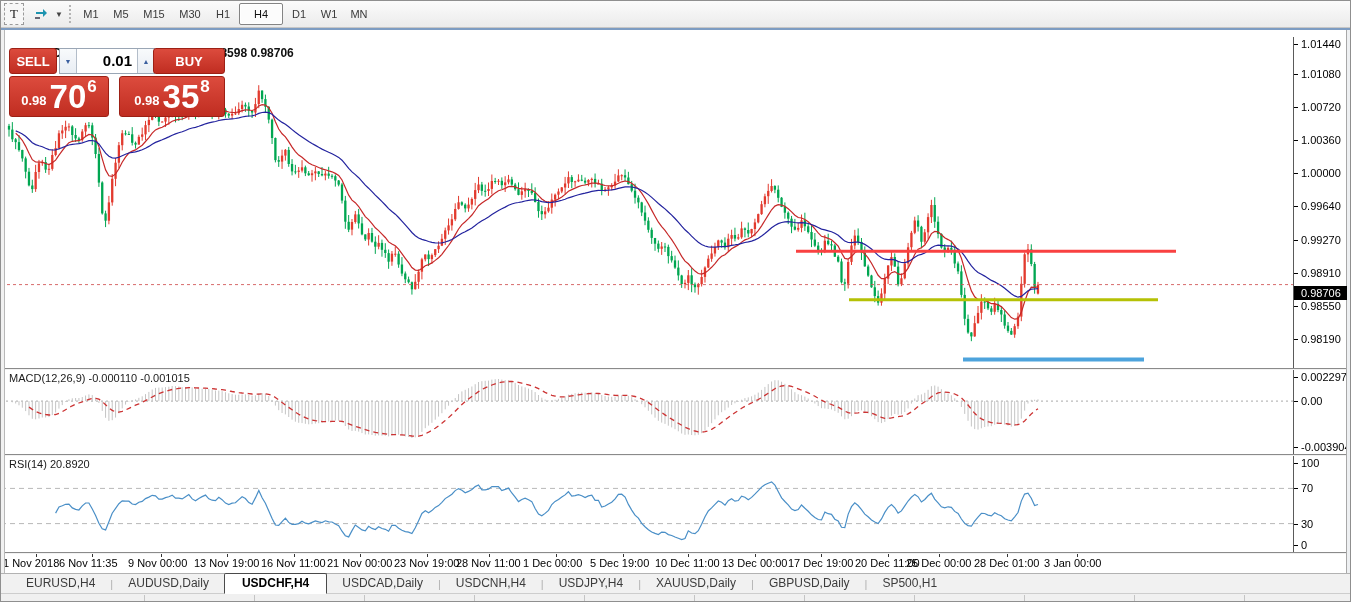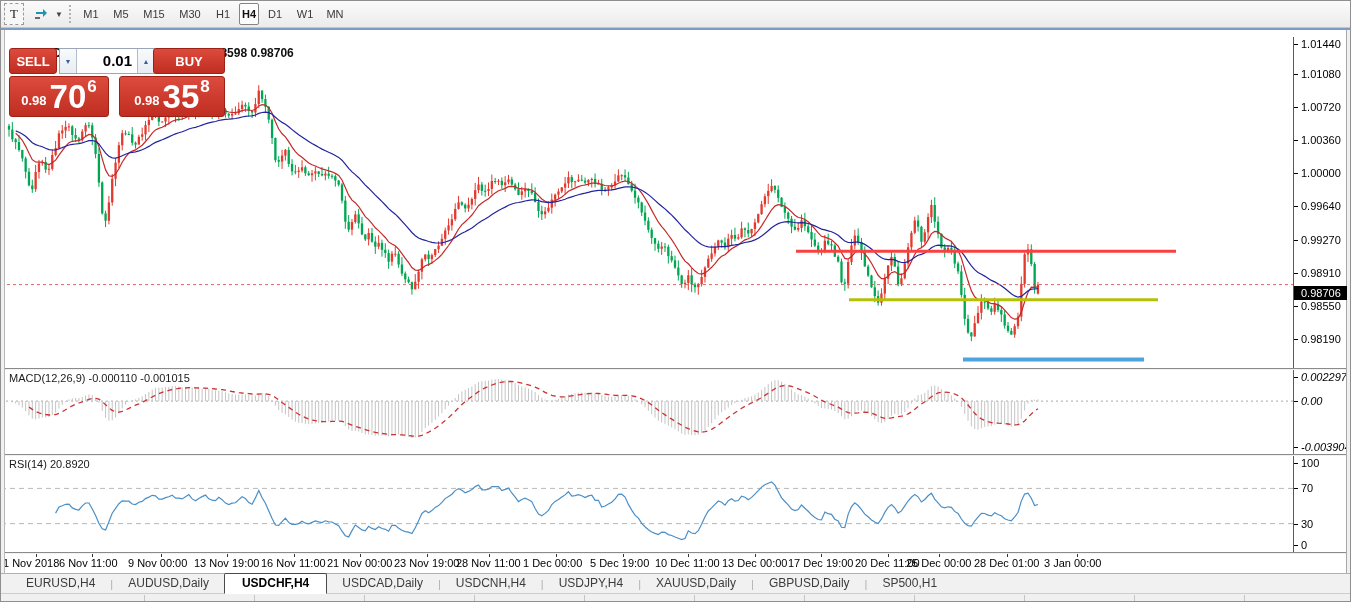--- a/index.html
+++ b/index.html
@@ -87,21 +87,21 @@
       </svg>
     </div>
     <div class="tool-btn caret-tool">▼</div>
     <div class="tb-sep"></div>
     <div class="tf-wrap">
         <div class="tf-btn" style="width: 28px;">M1</div>
         <div class="tf-btn" style="width: 28px;">M5</div>
         <div class="tf-btn" style="width: 34px;">M15</div>
         <div class="tf-btn" style="width: 34px;">M30</div>
         <div class="tf-btn" style="width: 28px;">H1</div>
-        <div class="tf-btn active" style="width: 20px; font-weight: bold;">H4</div>
+        <div class="tf-btn active" style="width: 44px;">H4</div>
         <div class="tf-btn" style="width: 28px;">D1</div>
         <div class="tf-btn" style="width: 28px;">W1</div>
         <div class="tf-btn" style="width: 28px;">MN</div>
       </div>
   </div>
   <div class="accent"></div>
 
   <div class="pane" id="pane-main" style="top:28px;width:1292px;height:339px;">
     <svg id="svg-main" width="1292" height="339" viewBox="0 28 1292 339">
         <line x1="8.00" y1="122.9" x2="8.00" y2="135.6" stroke="#00a651" stroke-width="1"></line>
@@ -1084,21 +1084,21 @@
         <line x1="1016.99" y1="400.1" x2="1016.99" y2="423.2" stroke="#c4c4c4" stroke-width="1"></line>
         <line x1="1020.32" y1="400.1" x2="1020.32" y2="417.6" stroke="#c4c4c4" stroke-width="1"></line>
         <line x1="1023.65" y1="400.1" x2="1023.65" y2="409.6" stroke="#c4c4c4" stroke-width="1"></line>
         <line x1="1026.98" y1="400.1" x2="1026.98" y2="402.6" stroke="#c4c4c4" stroke-width="1"></line>
         <line x1="1030.31" y1="400.1" x2="1030.31" y2="398.8" stroke="#c4c4c4" stroke-width="1"></line>
         <line x1="1033.64" y1="400.1" x2="1033.64" y2="398.7" stroke="#c4c4c4" stroke-width="1"></line>
         <line x1="1036.97" y1="400.1" x2="1036.97" y2="398.3" stroke="#c4c4c4" stroke-width="1"></line>
         <polyline points="28.0,406.1 31.3,408.4 34.6,410.4 38.0,411.8 41.3,412.8 44.6,413.5 48.0,414.0 51.3,414.0 54.6,413.5 58.0,412.3 61.3,410.7 64.6,408.7 67.9,406.6 71.3,404.8 74.6,403.2 77.9,402.0 81.3,400.8 84.6,399.5 87.9,398.3 91.3,397.5 94.6,397.3 97.9,398.2 101.2,400.6 104.6,403.8 107.9,407.0 111.2,409.4 114.6,410.9 117.9,411.2 121.2,410.4 124.5,409.0 127.9,407.4 131.2,405.7 134.5,404.2 137.9,402.8 141.2,401.3 144.5,399.6 147.9,397.9 151.2,396.0 154.5,394.2 157.8,392.7 161.2,391.4 164.5,390.4 167.8,389.4 171.2,388.5 174.5,387.9 177.8,387.4 181.2,387.1 184.5,387.0 187.8,386.7 191.2,386.7 194.5,386.8 197.8,387.0 201.1,387.1 204.5,387.2 207.8,387.4 211.1,387.6 214.5,388.0 217.8,388.3 221.1,388.7 224.5,389.2 227.8,389.8 231.1,390.5 234.4,391.1 237.8,391.6 241.1,392.0 244.4,392.3 247.8,392.6 251.1,393.0 254.4,393.2 257.8,393.1 261.1,392.9 264.4,392.9 267.7,393.3 271.1,394.4 274.4,396.5 277.7,399.0 281.1,401.6 284.4,404.0 287.7,406.4 291.1,408.8 294.4,411.2 297.7,413.3 301.0,415.1 304.4,416.6 307.7,418.0 311.0,419.0 314.4,419.7 317.7,420.2 321.0,420.5 324.4,420.6 327.7,420.6 331.0,420.4 334.3,420.3 337.7,420.2 341.0,420.4 344.3,421.3 347.7,422.8 351.0,424.2 354.3,425.4 357.7,426.4 361.0,427.5 364.3,428.7 367.6,429.7 371.0,430.5 374.3,431.4 377.6,432.0 381.0,432.5 384.3,432.9 387.6,433.4 390.9,433.7 394.3,433.7 397.6,433.7 400.9,433.9 404.3,434.2 407.6,434.5 410.9,435.0 414.3,435.3 417.6,435.1 420.9,434.3 424.3,432.8 427.6,431.2 430.9,429.3 434.2,427.2 437.6,424.9 440.9,422.3 444.2,419.6 447.6,416.6 450.9,413.5 454.2,410.2 457.6,406.8 460.9,403.5 464.2,400.6 467.5,397.9 470.9,395.4 474.2,393.0 477.5,390.6 480.9,388.5 484.2,386.8 487.5,385.3 490.9,384.0 494.2,382.8 497.5,381.9 500.8,381.2 504.2,380.8 507.5,380.5 510.8,380.4 514.2,380.7 517.5,381.4 520.8,382.2 524.1,383.0 527.5,383.9 530.8,384.9 534.1,386.2 537.5,387.7 540.8,389.5 544.1,391.3 547.5,393.0 550.8,394.3 554.1,395.1 557.5,395.7 560.8,395.9 564.1,395.8 567.4,395.3 570.8,394.8 574.1,394.3 577.4,393.8 580.8,393.4 584.1,393.0 587.4,392.7 590.8,392.5 594.1,392.4 597.4,392.5 600.7,392.8 604.1,393.2 607.4,393.7 610.7,394.1 614.1,394.4 617.4,394.5 620.7,394.4 624.1,394.3 627.4,394.4 630.7,394.8 634.0,395.5 637.4,396.4 640.7,397.8 644.0,399.5 647.4,401.6 650.7,403.9 654.0,406.5 657.4,409.2 660.7,411.6 664.0,413.9 667.3,416.1 670.7,418.1 674.0,420.1 677.3,422.2 680.7,424.2 684.0,426.2 687.3,427.6 690.6,428.9 694.0,430.0 697.3,430.8 700.6,431.1 704.0,430.7 707.3,429.8 710.6,428.3 714.0,426.3 717.3,423.9 720.6,421.4 724.0,418.9 727.3,416.5 730.6,414.0 733.9,411.7 737.3,409.5 740.6,407.3 743.9,405.3 747.3,403.5 750.6,401.9 753.9,400.2 757.3,398.5 760.6,396.6 763.9,394.4 767.2,392.2 770.6,389.9 773.9,387.7 777.2,386.0 780.6,385.0 783.9,384.5 787.2,384.7 790.6,385.4 793.9,386.6 797.2,387.9 800.5,389.2 803.9,390.5 807.2,391.9 810.5,393.5 813.9,395.3 817.2,397.2 820.5,399.2 823.9,400.9 827.2,402.3 830.5,403.5 833.8,404.8 837.2,406.2 840.5,408.1 843.8,410.1 847.2,411.6 850.5,412.3 853.8,412.2 857.1,411.8 860.5,411.3 863.8,411.2 867.1,411.4 870.5,412.2 873.8,413.4 877.1,414.9 880.5,416.4 883.8,417.3 887.1,417.4 890.5,416.9 893.8,416.1 897.1,415.6 900.4,415.2 903.8,414.3 907.1,412.9 910.4,410.9 913.8,408.2 917.1,405.4 920.4,403.0 923.8,400.8 927.1,398.4 930.4,395.7 933.7,393.5 937.1,391.9 940.4,391.2 943.7,391.1 947.1,391.4 950.4,392.0 953.7,393.0 957.1,394.6 960.4,396.8 963.7,400.1 967.0,404.0 970.4,408.3 973.7,412.3 977.0,415.5 980.4,417.9 983.7,419.5 987.0,420.7 990.4,421.6 993.7,422.0 997.0,422.2 1000.3,422.3 1003.7,422.6 1007.0,423.0 1010.3,423.5 1013.7,423.8 1017.0,423.7 1020.3,422.5 1023.6,419.9 1027.0,416.4 1030.3,412.9 1033.6,410.1 1037.0,407.7" fill="none" stroke="#cc3333" stroke-width="1.3" stroke-dasharray="5 4"></polyline>
       </svg>
   </div>
-  <div class="axis-col" id="axis-macd" style="top:369px;height:84px;font-style:italic;">
+  <div class="axis-col" id="axis-macd" style="top:369px;height:84px;">
       <div class="axis-label" style="top: 1px;">0.002297</div>
       <div class="axis-label" style="top: 25.1156px;">0.00</div>
       <div class="axis-label" style="top: 71px;">-0.003904</div>
     </div>
   <div class="ind-label" style="top:371px;"><span>MACD(12,26,9)</span> <span>-0.000110</span> <span>-0.001015</span></div>
 
   <div class="pane" id="pane-rsi" style="top:455px;width:1292px;height:96px;">
     <svg id="svg-rsi" width="1292" height="96" viewBox="0 455 1292 96">
         <line x1="0" y1="487.4" x2="1292" y2="487.4" stroke="#b8b8b8" stroke-width="1" stroke-dasharray="5 4"></line>
         <line x1="0" y1="522.6" x2="1292" y2="522.6" stroke="#b8b8b8" stroke-width="1" stroke-dasharray="5 4"></line>
@@ -1111,21 +1111,21 @@
       <div class="axis-label" style="top: 61.6px;">30</div>
       <div class="axis-label" style="top: 83px;">0</div>
     </div>
   <div class="ind-label" style="top:457px;"><span>RSI(14)</span> <span>20.8920</span></div>
 
   <div class="left-grip"></div>
 
   <div class="time-axis" id="time-axis">
       <div class="time-label" style="left: 2px;">1 Nov 2018</div>
       <div class="time-tick" style="left: 35px;"></div>
-      <div class="time-label" style="left: 58px;">6 Nov 11:00</div>
+      <div class="time-label" style="left: 58px;">6 Nov 11:35</div>
       <div class="time-tick" style="left: 91px;"></div>
       <div class="time-label" style="left: 127px;">9 Nov 00:00</div>
       <div class="time-tick" style="left: 160px;"></div>
       <div class="time-label" style="left: 193px;">13 Nov 19:00</div>
       <div class="time-tick" style="left: 226px;"></div>
       <div class="time-label" style="left: 260px;">16 Nov 11:00</div>
       <div class="time-tick" style="left: 293px;"></div>
       <div class="time-label" style="left: 326px;">21 Nov 00:00</div>
       <div class="time-tick" style="left: 359px;"></div>
       <div class="time-label" style="left: 393px;">23 Nov 19:00</div>

